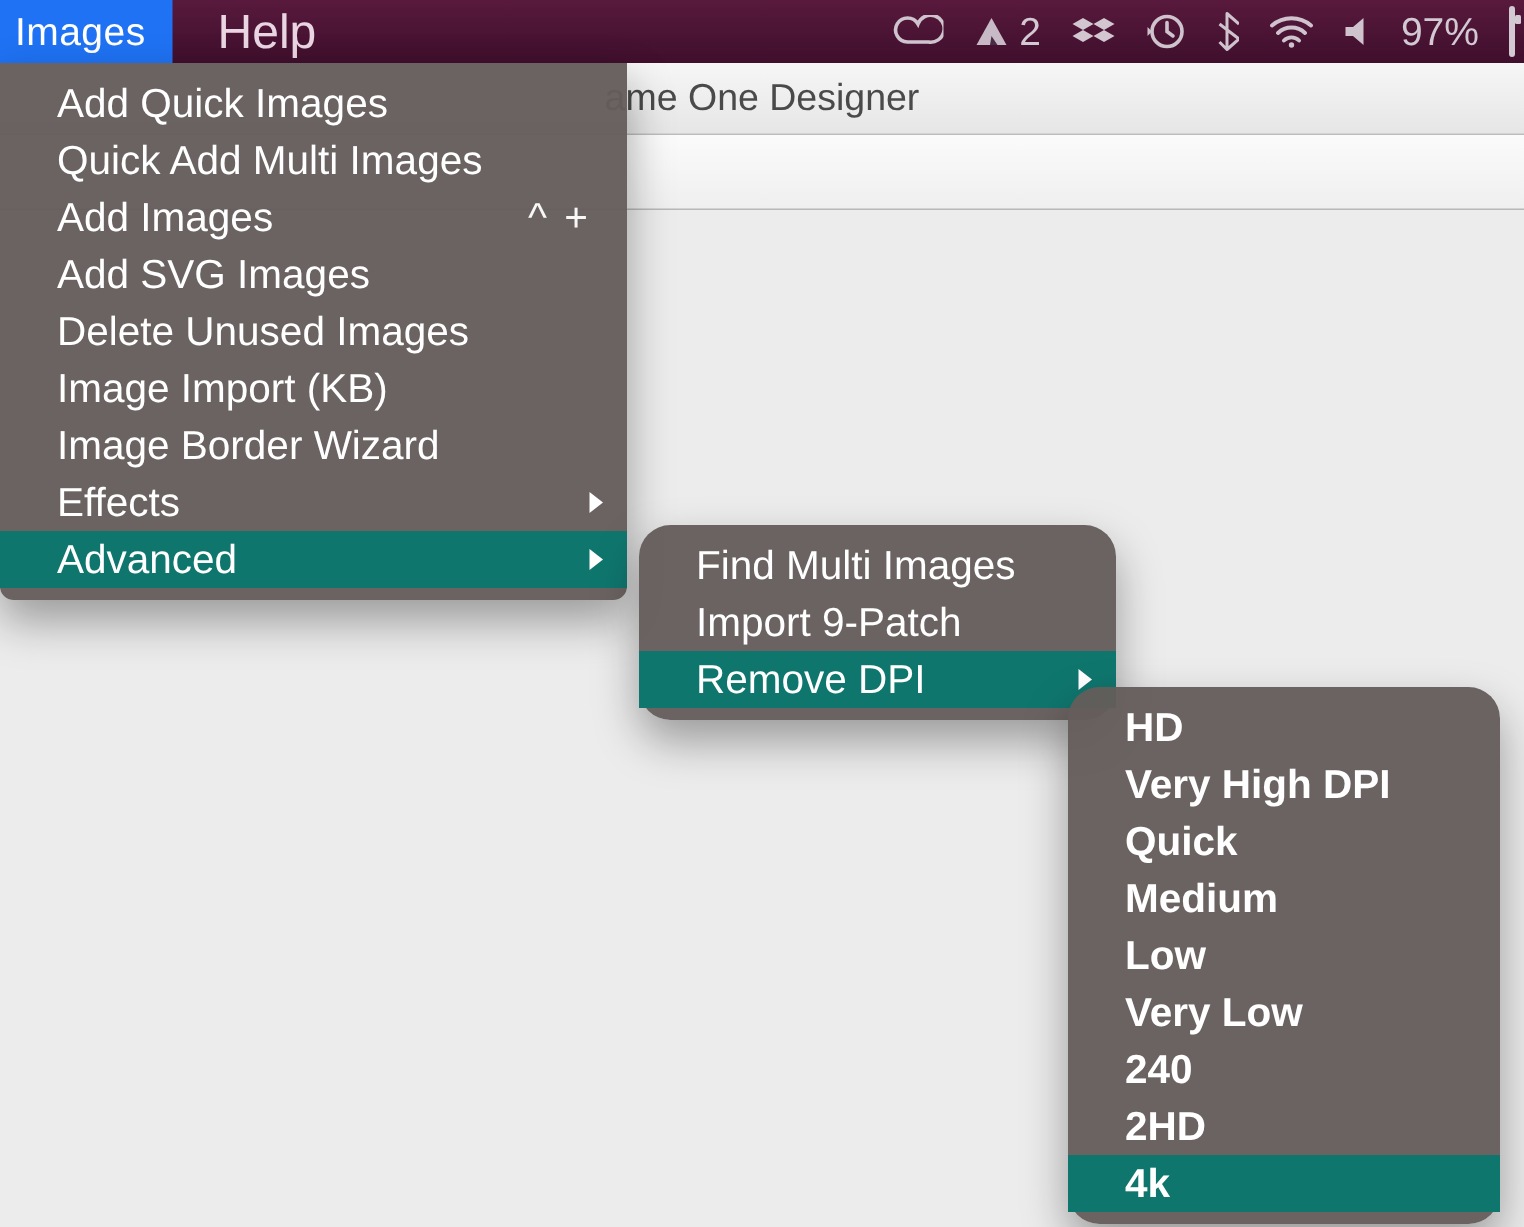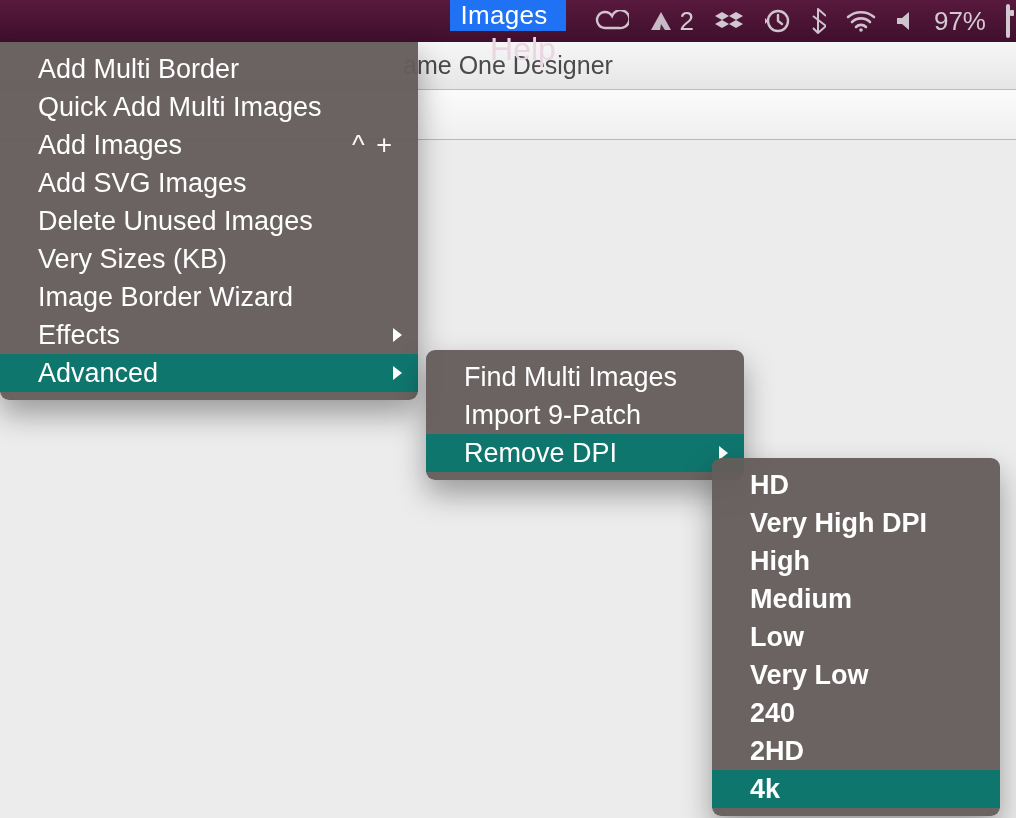--- a/index.html
+++ b/index.html
@@ -14,21 +14,20 @@
   }
 
   
   .menubar {
     position: relative;
     height: 42px;
     width: 100%;
     background: linear-gradient(#58193d, #3f0f2c);
     display: flex;
     align-items: center;
-    flex-direction: column;
   }
   .menubar-title {
     background: #1f72f3;
     color: #fff;
     height: 100%;
     display: flex;
     align-items: center;
     padding: 0 18px 0 10px;
     font-size: 26px;
     letter-spacing: .3px;
@@ -86,21 +85,21 @@
   
   .menu {
     position: absolute;
     background: rgba(100,93,91,.96);
     border-radius: 0 0 9px 9px;
     box-shadow: 0 14px 30px rgba(0,0,0,.35);
     padding: 8px 0;
     color: #fff;
     font-size: 27px;
   }
-  .menu.sub { border-radius: 9px; }
+  .menu.sub { border-radius: 21px; }
   .menu-item {
     height: 38px;
     padding: 0 24px 0 38px;
     display: flex;
     align-items: center;
     white-space: nowrap;
     position: relative;
     cursor: default;
   }
   .menu-item.highlight {
@@ -183,37 +182,37 @@
 </div>
 
 <div class="window-titlebar">
   <span>ame One Designer</span>
 </div>
 <div class="window-toolbar"></div>
 <div class="app-canvas"></div>
 
 <div id="menu1" class="menu">
   <div class="menu-item">
-    <span>Add Multi Border</span>
+    <span>Add Quick Images</span>
   </div>
   <div class="menu-item">
     <span>Quick Add Multi Images</span>
   </div>
   <div class="menu-item">
     <span>Add Images</span>
     <span class="shortcut">^ +</span>
   </div>
   <div class="menu-item">
     <span>Add SVG Images</span>
   </div>
   <div class="menu-item">
     <span>Delete Unused Images</span>
   </div>
   <div class="menu-item">
-    <span>Very Sizes (KB)</span>
+    <span>Image Import (KB)</span>
   </div>
   <div class="menu-item">
     <span>Image Border Wizard</span>
   </div>
   <div class="menu-item">
     <span>Effects</span>
     <span class="submenu-arrow">
       <svg width="12" height="16" viewBox="0 0 12 16">
           <path d="M1 1l9 7-9 7z" fill="#fff"></path>
         </svg>
@@ -247,21 +246,21 @@
 </div>
 
 <div id="menu3" class="menu sub">
   <div class="menu-item">
     <span>HD</span>
   </div>
   <div class="menu-item">
     <span>Very High DPI</span>
   </div>
   <div class="menu-item">
-    <span>High</span>
+    <span>Quick</span>
   </div>
   <div class="menu-item">
     <span>Medium</span>
   </div>
   <div class="menu-item">
     <span>Low</span>
   </div>
   <div class="menu-item">
     <span>Very Low</span>
   </div>

